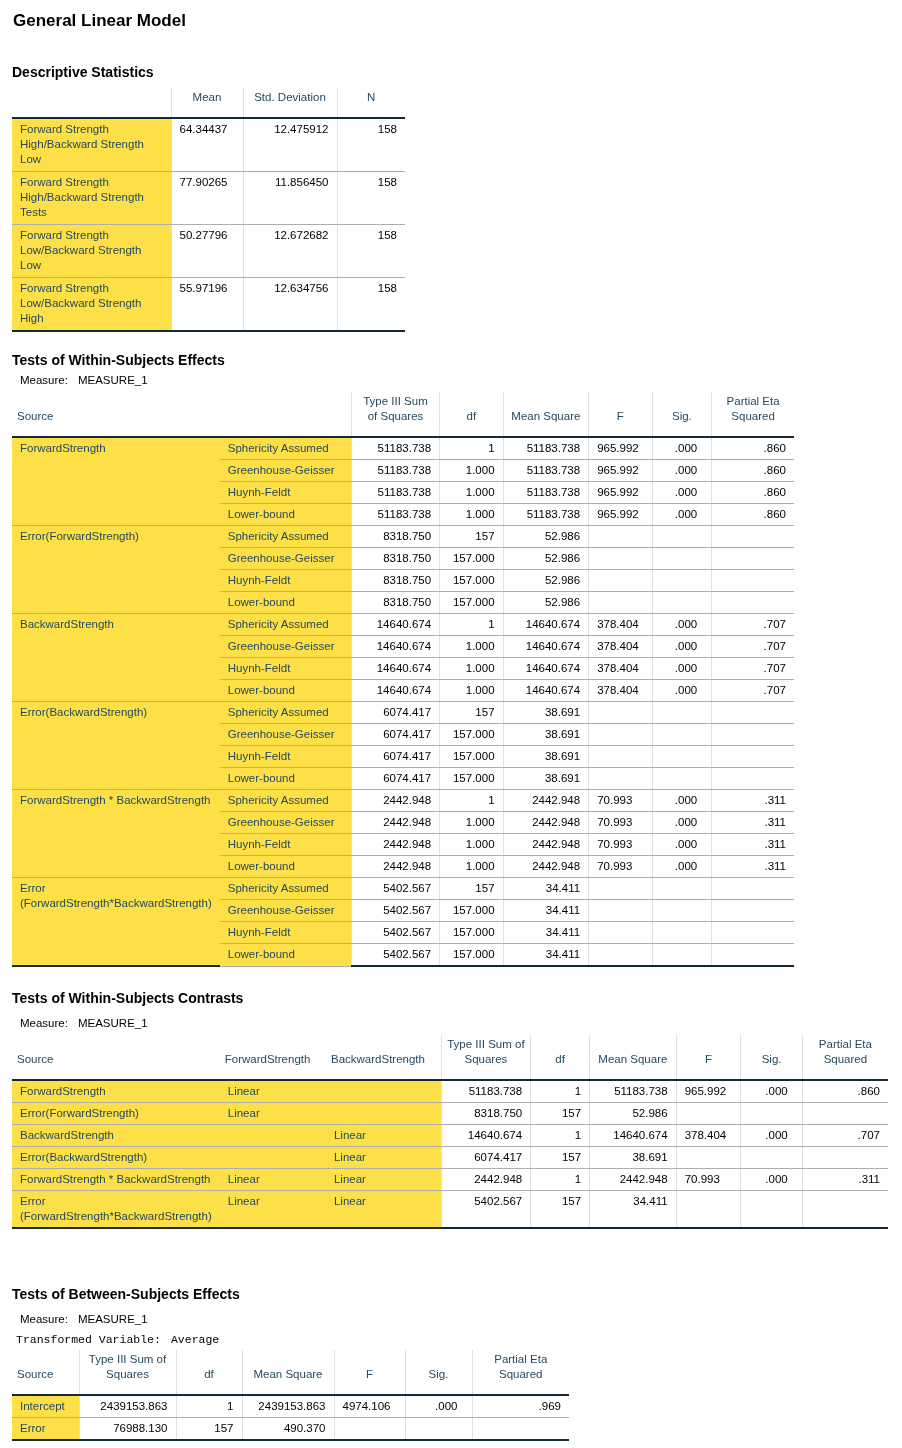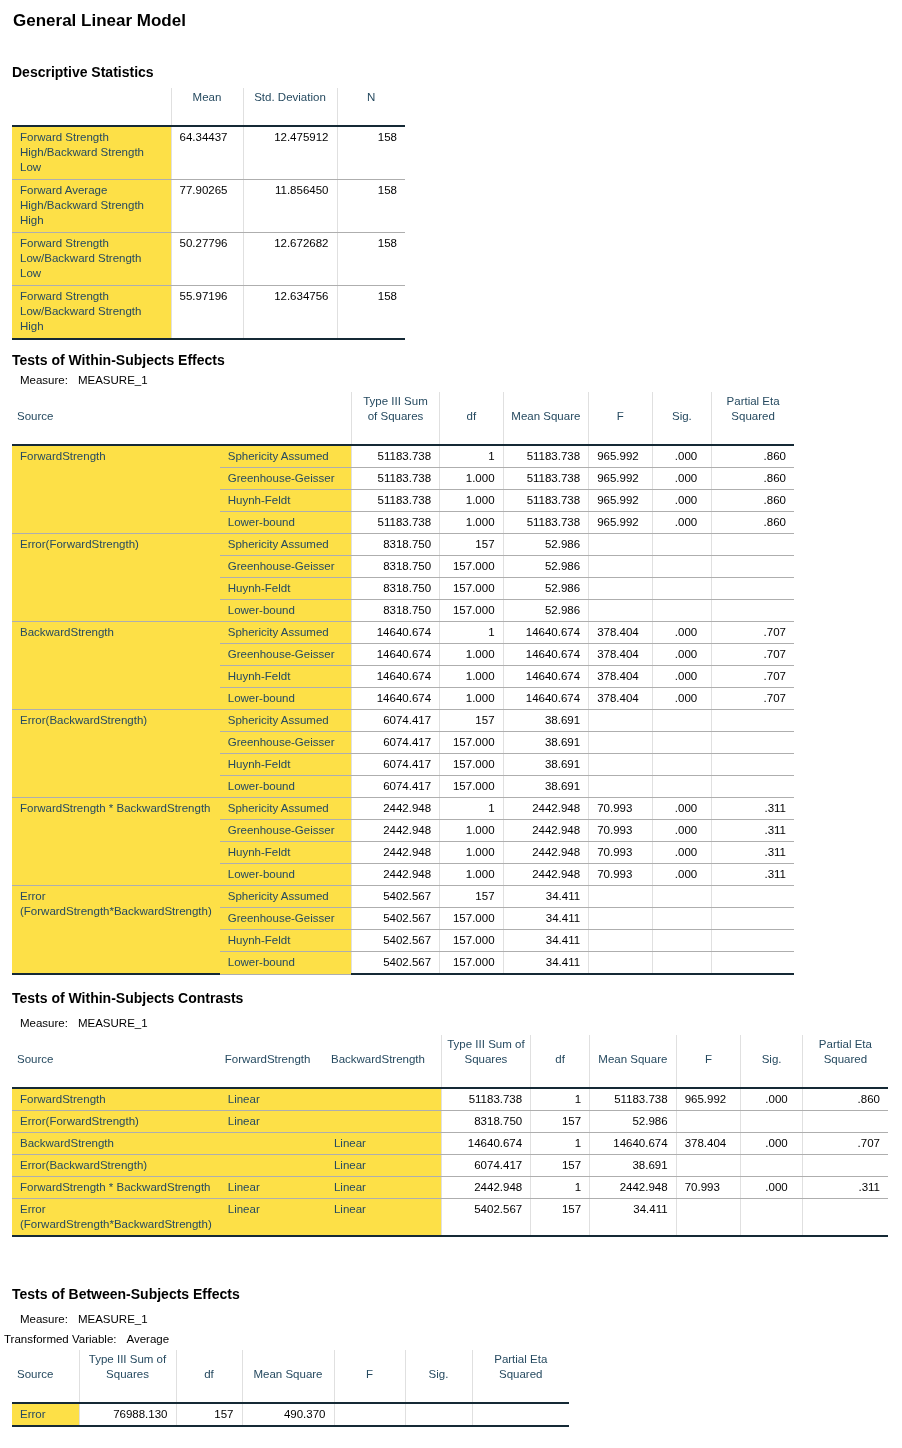--- a/index.html
+++ b/index.html
@@ -18,21 +18,21 @@
     position: absolute; font-size: 11.5px; color: #000;
   }
   .note .val { margin-left: 10px; }
   table.spss {
     position: absolute; border-collapse: collapse;
     font-family: "Liberation Sans", sans-serif; font-size: 11.5px;
     color: #000;
   }
   table.spss th {
     font-weight: normal; color: #264a60; vertical-align: bottom;
-    padding: 2px 5px 20px 5px; text-align: center; line-height: 15px;
+    padding: 2px 5px 12px 5px; text-align: center; line-height: 15px;
     border-left: 1px solid #e0e0e0;
   }
   table.spss th.first { border-left: none; text-align: left; }
   table.spss thead tr { border-bottom: 2px solid #152935; }
   table.spss td {
     padding: 3px 8px 3px 8px; vertical-align: top; line-height: 15px;
     border-bottom: 1px solid #aeaeae; border-left: 1px solid #e0e0e0;
     text-align: right; white-space: nowrap;
   }
   table.spss td.lbl {
@@ -64,21 +64,21 @@
     </tr>
   </thead>
   <tbody id="desc-body">
       <tr>
         <td class="lbl" style="height: 46px;">Forward Strength High/Backward Strength Low</td>
         <td style="text-align: left;">64.34437</td>
         <td>12.475912</td>
         <td>158</td>
       </tr>
       <tr>
-        <td class="lbl" style="height: 46px;">Forward Average High/Backward Strength High</td>
+        <td class="lbl" style="height: 46px;">Forward Strength High/Backward Strength Tests</td>
         <td style="text-align: left;">77.90265</td>
         <td>11.856450</td>
         <td>158</td>
       </tr>
       <tr>
         <td class="lbl" style="height: 46px;">Forward Strength Low/Backward Strength Low</td>
         <td style="text-align: left;">50.27796</td>
         <td>12.672682</td>
         <td>158</td>
       </tr>
@@ -440,21 +440,21 @@
         <td style="padding-right: 14px;"></td>
         <td></td>
       </tr>
     </tbody>
 </table>
 
 <div class="tbl-title" style="left:12px;top:1286px;width:556px;">Tests of Between-Subjects Effects</div>
 <div class="note" style="left:20px;top:1313px;">
   <span>Measure:</span><span class="val">MEASURE_1</span>
 </div>
-<div class="note" style="left:4px;top:1333px;">
+<div class="note" style="left:16px;top:1333px;font-family:Liberation Mono, monospace;">
   <span>Transformed Variable:</span><span class="val">Average</span>
 </div>
 <table class="spss" id="be-table" style="left:12px;top:1350px;width:557px;">
   <colgroup>
     <col style="width:67px">
       <col style="width:97px">
       <col style="width:66px">
       <col style="width:92px">
     <col style="width:71px">
       <col style="width:67px">
@@ -466,20 +466,29 @@
       <th>Type III Sum of Squares</th>
       <th>df</th>
       <th>Mean Square</th>
       <th>F</th>
       <th>Sig.</th>
       <th>Partial Eta Squared</th>
     </tr>
   </thead>
   <tbody id="be-body">
       <tr>
+        <td class="lbl">Intercept</td>
+        <td>2439153.863</td>
+        <td>1</td>
+        <td>2439153.863</td>
+        <td style="text-align: left;">4974.106</td>
+        <td style="padding-right: 14px;">.000</td>
+        <td>.969</td>
+      </tr>
+      <tr>
         <td class="lbl">Error</td>
         <td>76988.130</td>
         <td>157</td>
         <td>490.370</td>
         <td style="text-align: left;"></td>
         <td style="padding-right: 14px;"></td>
         <td></td>
       </tr>
     </tbody>
 </table>

